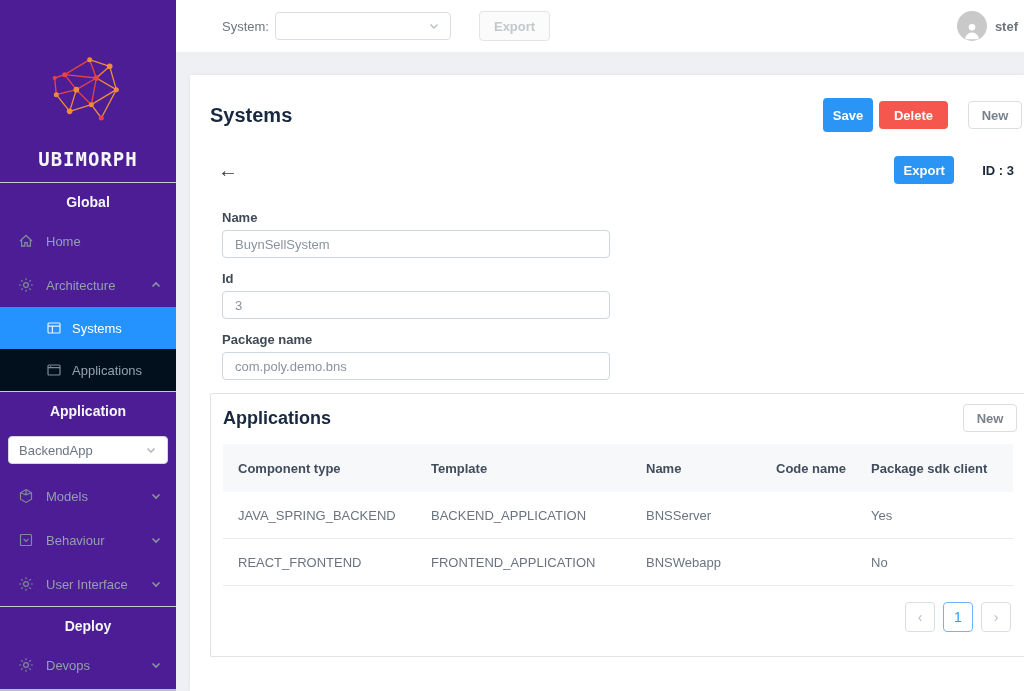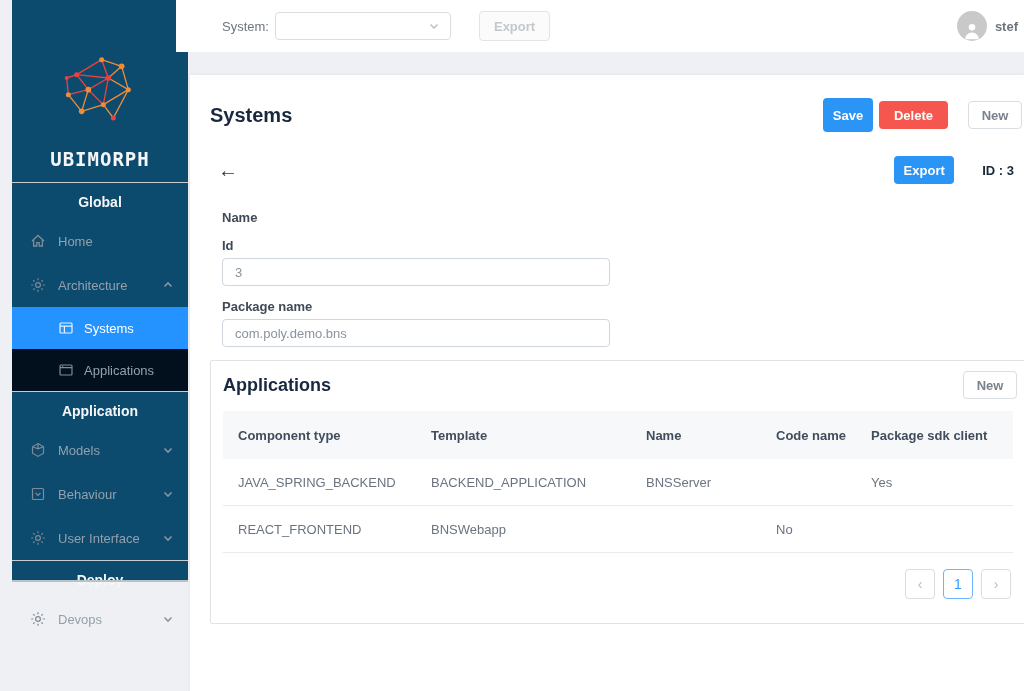--- a/index.html
+++ b/index.html
@@ -1,21 +1,21 @@
 <!DOCTYPE html>
 <html><head>
 <meta charset="utf-8">
 <style>
   * { margin:0; padding:0; box-sizing:border-box; }
   html,body { width:1024px; height:691px; }
   body { font-family:"Liberation Sans", sans-serif; font-size:13px; color:#3f4a56; background:#eef0f3; }
   .app { position:relative; width:1024px; height:691px; overflow:hidden; background:#eef0f3; }
 
   
-  .sidebar { position:absolute; left:12px; top:0; width:176px; height:582px; background:#0c4a6e; color:#93a1ac; }
+  .sidebar { position:absolute; left:0; top:0; width:176px; height:691px; background:#4c1d95; color:#93a1ac; }
   .sidebar::after { content:""; position:absolute; left:0; bottom:0; width:100%; height:2px; background:#b9c2c9; }
   .brand-block { height:183px; border-bottom:1px solid #c5ccd3; display:flex; flex-direction:column; align-items:center; justify-content:flex-end; padding-bottom:12px; }
   .brand-name { font-family:"DejaVu Sans Mono", monospace; font-weight:bold; font-size:19px; letter-spacing:1px; color:#f4f6f8; margin-top:6px; }
   .section-title { text-align:center; color:#f4f6f8; font-weight:bold; font-size:14px; padding:11px 0 9px 0; }
   .nav-item { position:relative; display:flex; align-items:center; height:44px; padding-left:18px; color:#93a1ac; cursor:pointer; }
   .nav-item .ico { width:16px; height:16px; margin-right:12px; flex:0 0 16px; color:#7f8b96; }
   .nav-item .chev { position:absolute; right:14px; width:12px; height:12px; color:#8a95a0; }
   .submenu { background:#02101d; }
   .submenu .nav-item { height:42px; padding-left:46px; }
   .submenu .nav-item .ico { margin-right:10px; }
@@ -142,20 +142,28 @@
               <path d="M2 5.6h12M4.2 4.3h1"></path>
             </svg>
         </span>
         <span>Applications</span>
       </div>
     </div>
 
     <div class="side-divider"></div>
     <div class="section-title">Application</div>
 
+    <div class="side-select">
+      <span class="sel-text">BackendApp</span>
+      <span class="chev">
+        <svg class="icon" viewBox="0 0 12 12" fill="none" stroke="currentColor" stroke-width="1.4">
+            <path d="M2.5 4.5L6 8l3.5-3.5"></path>
+          </svg>
+      </span>
+    </div>
 
     <div class="nav-item">
       <span class="ico">
         <svg class="icon" viewBox="0 0 16 16" fill="none" stroke="currentColor" stroke-width="1.2">
             <path d="M8 1.6l5.5 3.2v6.4L8 14.4l-5.5-3.2V4.8z"></path>
             <path d="M8 1.6v5.2M2.5 4.8L8 6.8l5.5-2"></path>
           </svg>
       </span>
       <span>Models</span>
       <span class="chev">
@@ -246,20 +254,21 @@
 
     <div class="sub-header">
       <span class="back-arrow">←</span>
       <button class="btn btn-export">Export</button>
       <span class="record-id">ID : 3</span>
     </div>
 
     <div class="form-area">
       <div class="field">
         <div class="field-label">Name</div>
+        <input type="text" value="BuynSellSystem" style="">
       </div>
       <div class="field">
         <div class="field-label">Id</div>
         <input type="text" value="3" style="">
       </div>
       <div class="field">
         <div class="field-label">Package name</div>
         <input type="text" value="com.poly.demo.bns" style="">
       </div>
     </div>
@@ -279,20 +288,21 @@
         </div>
         <div class="tr row">
           <div class="td">JAVA_SPRING_BACKEND</div>
           <div class="td">BACKEND_APPLICATION</div>
           <div class="td">BNSServer</div>
           <div class="td"></div>
           <div class="td">Yes</div>
         </div>
         <div class="tr row">
           <div class="td">REACT_FRONTEND</div>
+          <div class="td">FRONTEND_APPLICATION</div>
           <div class="td">BNSWebapp</div>
           <div class="td"></div>
           <div class="td">No</div>
         </div>
       </div>
       <div class="pagination">
         <div class="page-btn">‹</div>
         <div class="page-btn current">1</div>
         <div class="page-btn">›</div>
       </div>

